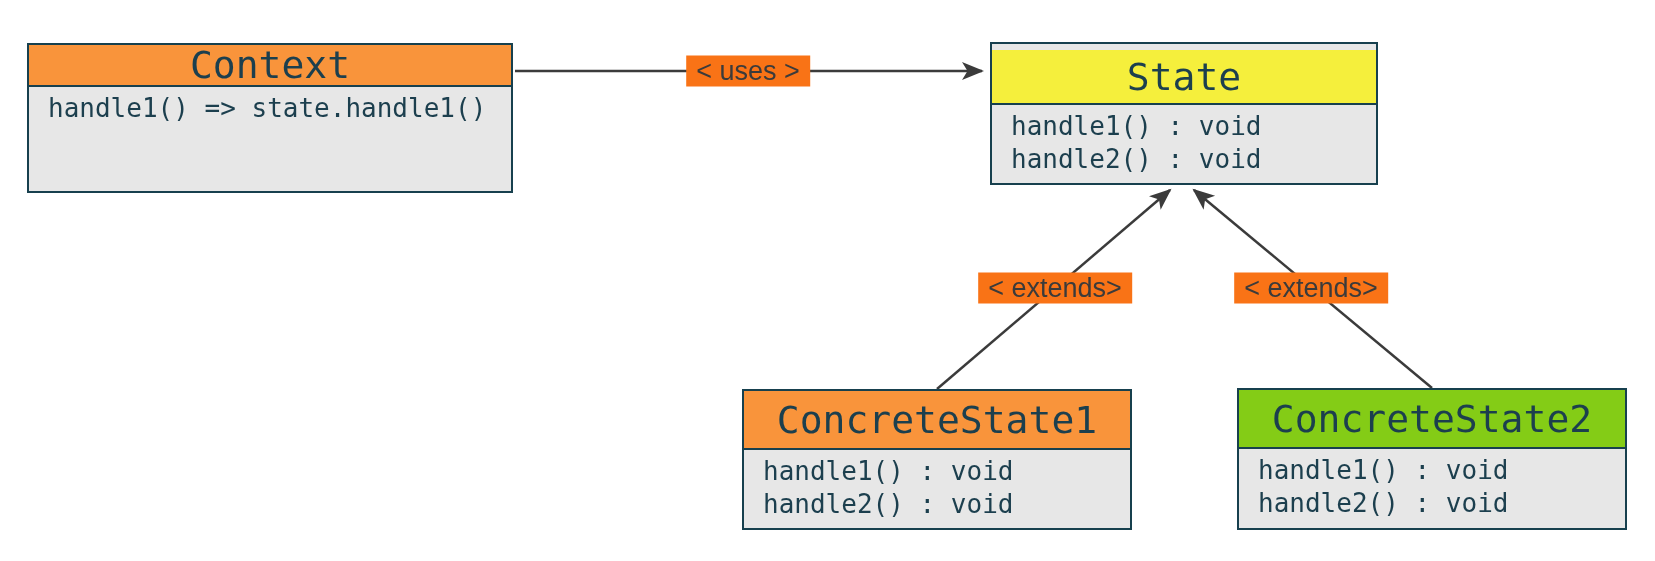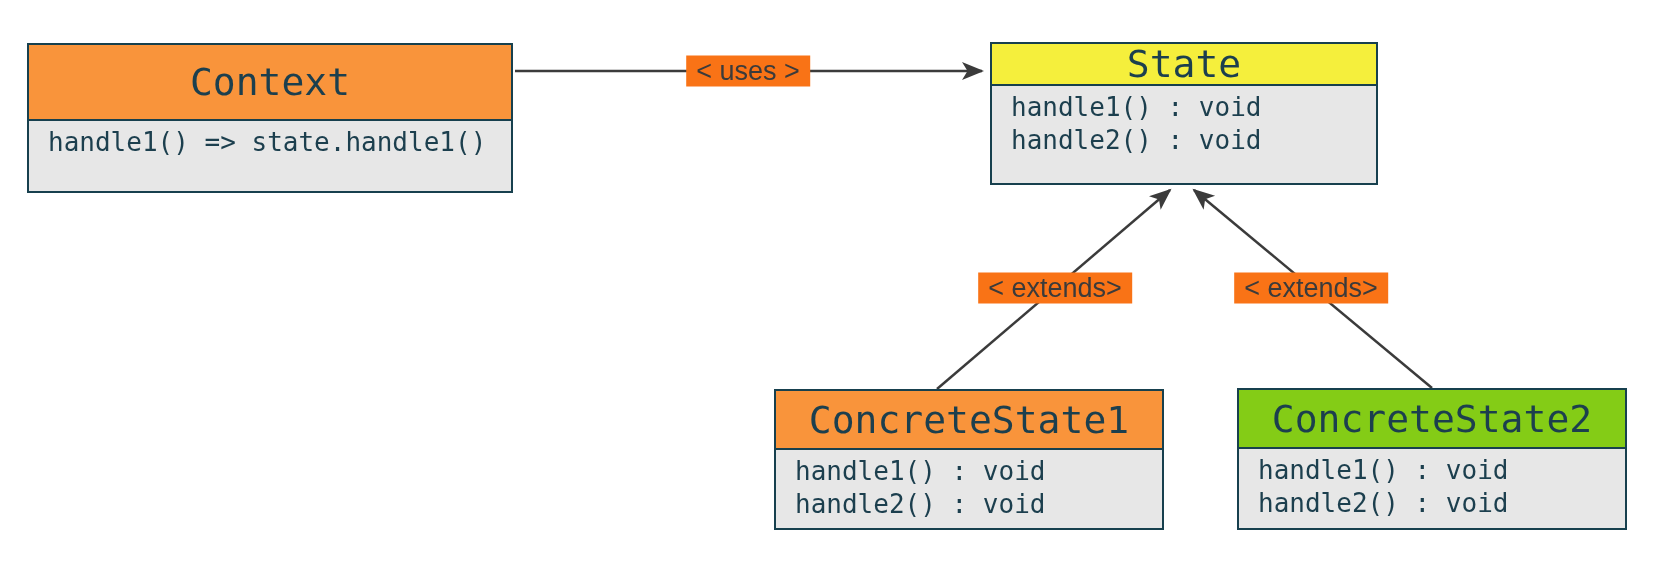--- a/index.html
+++ b/index.html
@@ -62,24 +62,24 @@
     transform: translate(-50%, -50%);
     background: #f97316;
     padding: 0 10px;
     font-family: "Liberation Sans", sans-serif;
     font-size: 27px;
     color: #3b3b3b;
     white-space: nowrap;
   }
   
   #box-context { left: 27px;  top: 43px;  width: 486px; height: 150px; }
-  #box-context .class-header { height: 76px; }
+  #box-context .class-header { height: 42px; }
   #box-state   { left: 990px; top: 42px;  width: 388px; height: 143px; }
-  #box-state   .class-header { height: 42px; }
-  #box-cs1     { left: 774px; top: 389px; width: 390px; height: 141px; }
+  #box-state   .class-header { height: 55px; margin-top: 6px; }
+  #box-cs1     { left: 742px; top: 389px; width: 390px; height: 141px; }
   #box-cs1     .class-header { height: 59px; }
   #box-cs2     { left: 1237px; top: 388px; width: 390px; height: 142px; }
   #box-cs2     .class-header { height: 59px; }
   
   #label-uses      { left: 748px;  top: 71px; }
   #label-extends-1 { left: 1055px; top: 288px; }
   #label-extends-2 { left: 1311px; top: 288px; }
 </style>
 </head>
 <body>

